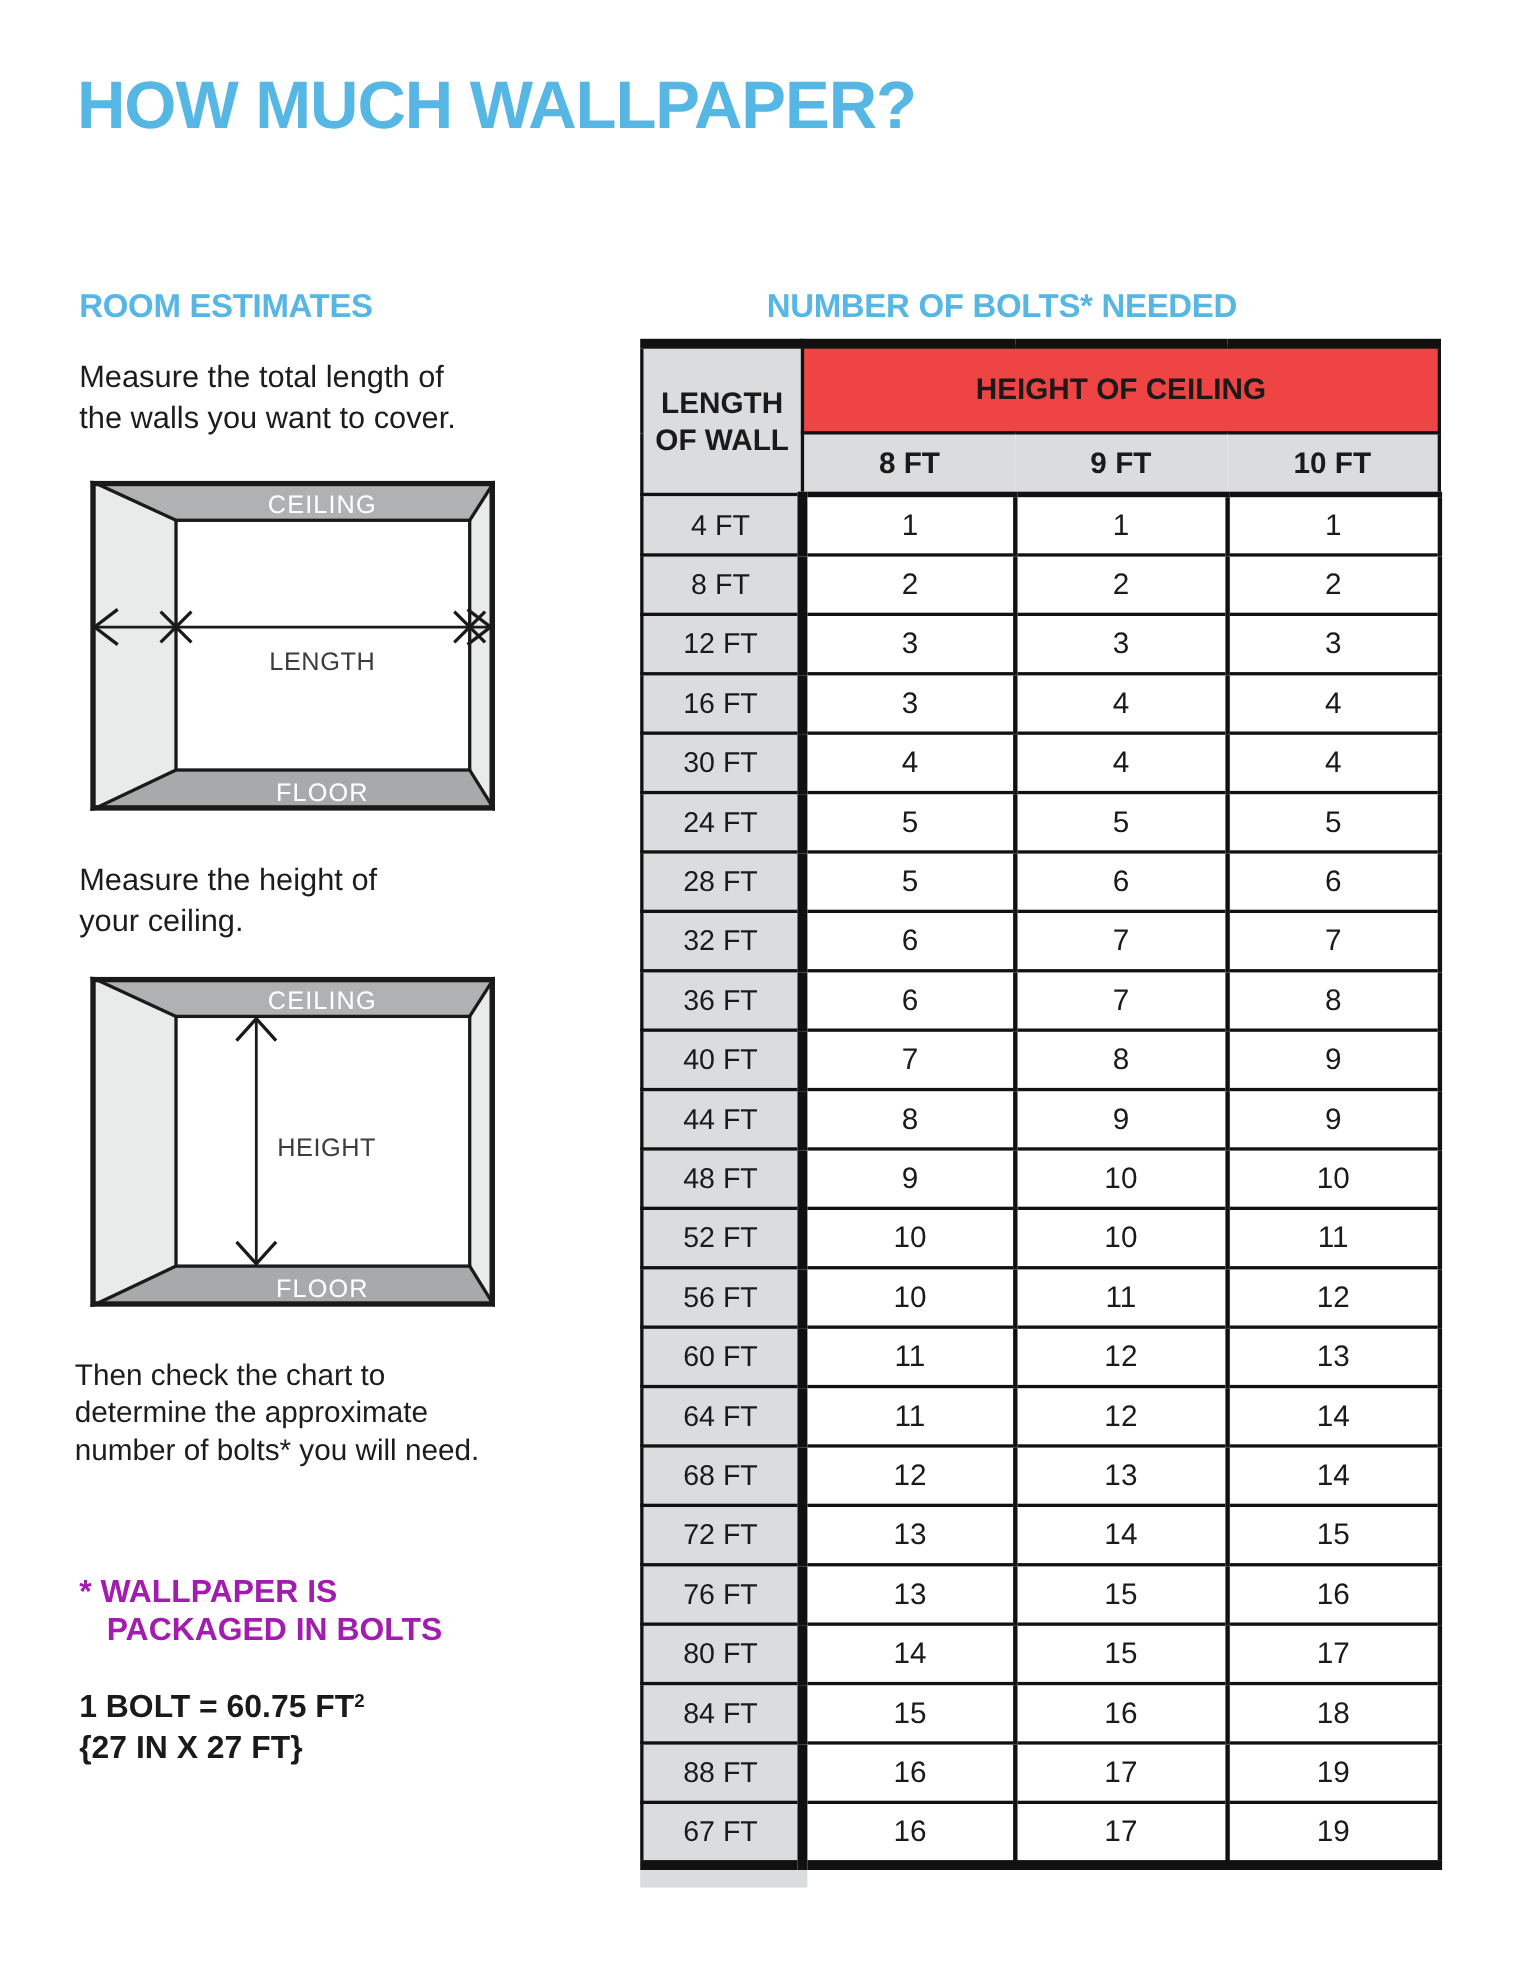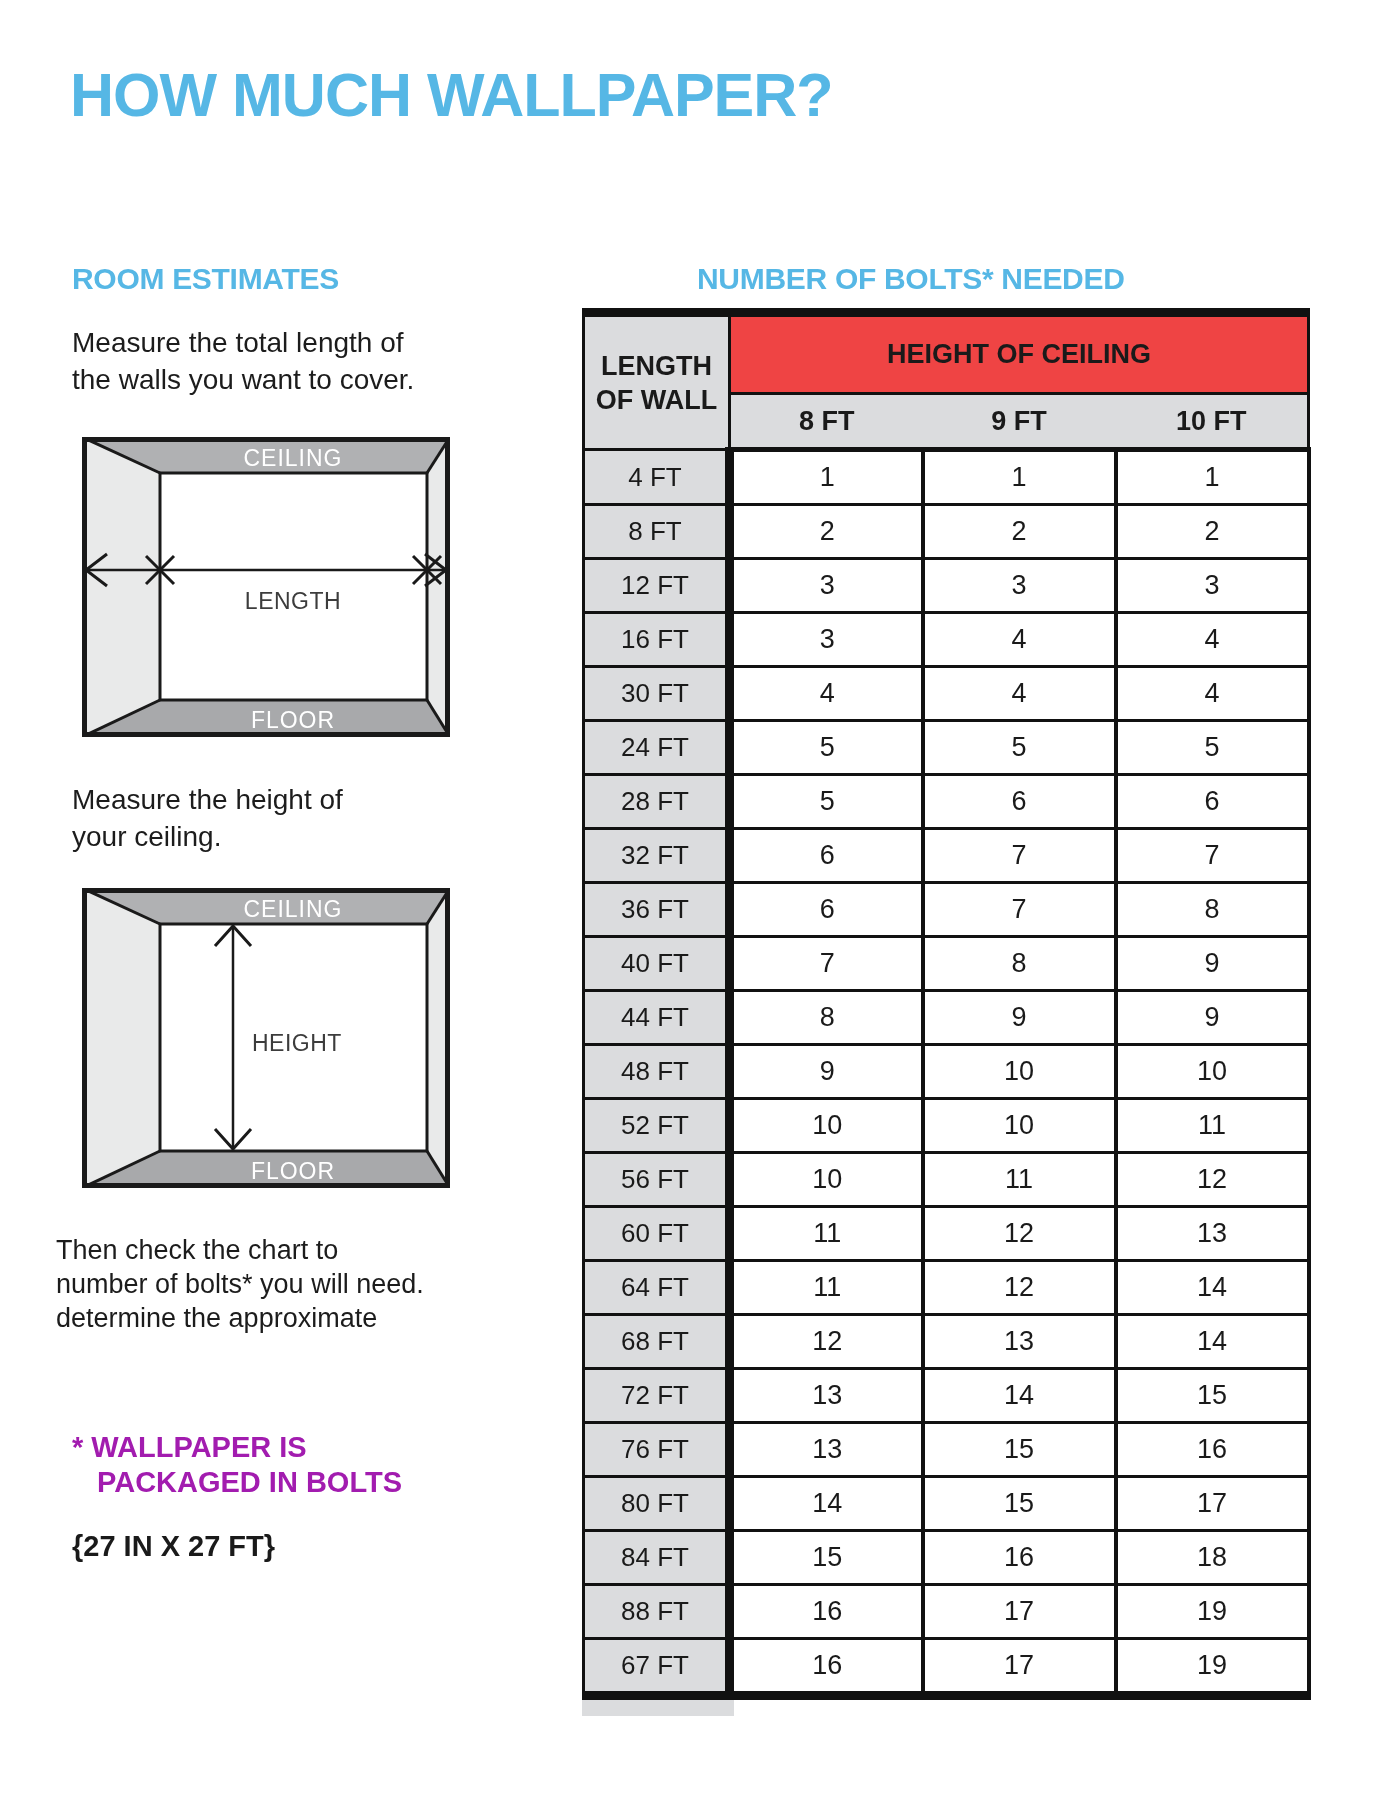--- a/index.html
+++ b/index.html
@@ -23,21 +23,21 @@
     font-size:30px;font-weight:bold;letter-spacing:-0.3px;
     color:#56B7E5;white-space:nowrap;
   }
   .room-estimates-head{left:72px;top:262px;}
   .bolts-head{left:697px;top:262px;}
 
   
   .para{font-size:28px;line-height:37px;color:#1c1c1c;}
   .step1{left:72px;top:324px;}
   .step2{left:72px;top:781px;}
-  .step3{left:56px;top:1233px;line-height:34px;font-size:27px;}
+  .step3{left:68px;top:1233px;line-height:34px;font-size:27px;}
 
   .footnote{
     left:72px;top:1430px;
     font-size:29px;font-weight:bold;line-height:35px;color:#a21caf;
   }
   .footnote .indent{padding-left:25px;}
   .bolt-info{
     left:72px;top:1528px;
     font-size:29px;font-weight:bold;line-height:37px;color:#1a1a1a;
   }
@@ -168,30 +168,31 @@
     <polyline points="133,241 151,261 169,241"></polyline>
   </g>
   <text class="face-label" x="211" y="29" text-anchor="middle">CEILING</text>
   <text class="face-label" x="211" y="291" text-anchor="middle">FLOOR</text>
   <text class="measure-label" x="170" y="163" text-anchor="start">HEIGHT</text>
   <rect x="2.5" y="2.5" width="363" height="295" fill="none" stroke="#1a1a1a" stroke-width="5"></rect>
 </svg>
 
 <div class="abs para step3">
   <div>Then check the chart to</div>
+  <div>determine the approximate</div>
   <div>number of bolts* you will need.</div>
-  <div>determine the approximate</div>
 </div>
 
 <div class="abs footnote">
   <div>* WALLPAPER IS</div>
   <div class="indent">PACKAGED IN BOLTS</div>
 </div>
 
 <div class="abs bolt-info">
+  <div><span>1 BOLT = 60.75 FT</span><sup>2</sup></div>
   <div>{27 IN X 27 FT}</div>
 </div>
 
 <div class="abs table-wrap">
   <table class="bolts">
     <colgroup>
         <col class="c1">
         <col class="c2">
         <col class="c2">
         <col class="c2">

